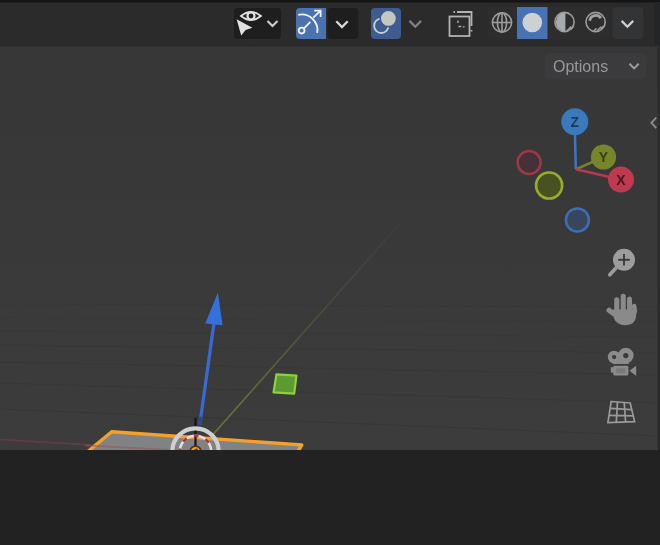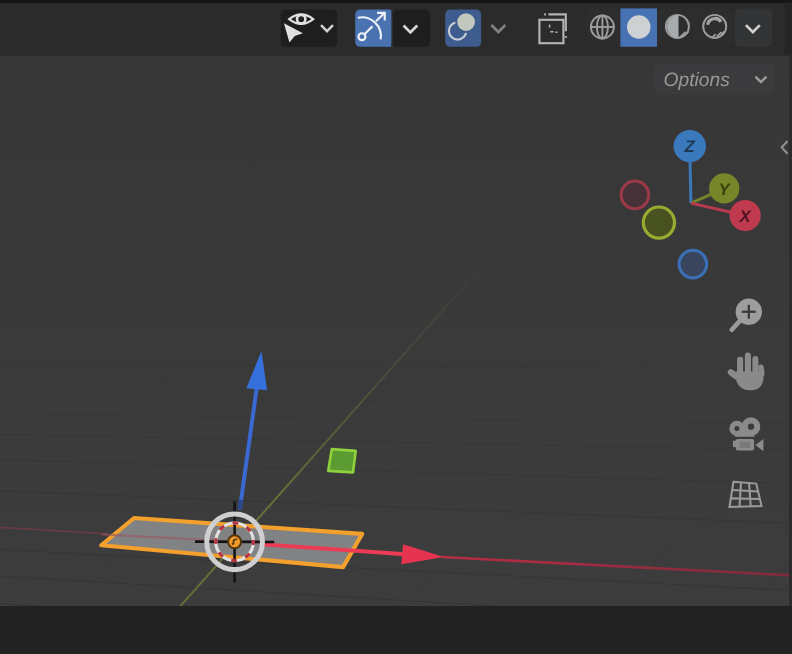--- a/index.html
+++ b/index.html
@@ -1,16 +1,16 @@
 <!DOCTYPE html>
 <html><head>
 <meta charset="utf-8">
 <style>
 html,body{margin:0;padding:0;background:#222;}
-#stage{position:relative;filter:blur(0.45px);width:660px;height:505px;overflow:hidden;font-family:"Liberation Sans",sans-serif;font-style:italic;}
+#stage{position:relative;filter:blur(0.45px);width:660px;height:450px;overflow:hidden;font-family:"Liberation Sans",sans-serif;}
 </style>
 </head>
 <body>
 <div id="stage">
 <svg width="660" height="545" viewBox="0 0 660 545">
 <defs>
 <linearGradient id="vpbg" x1="0" y1="0" x2="0" y2="1">
   <stop offset="0" stop-color="#363637"></stop>
   <stop offset="0.55" stop-color="#3a3a3b"></stop>
   <stop offset="1" stop-color="#3d3d3e"></stop>

